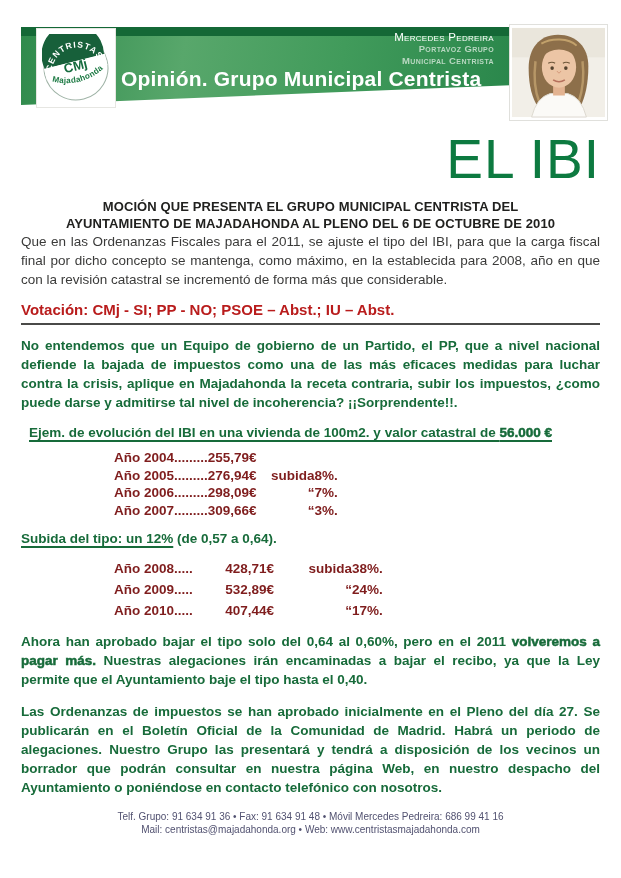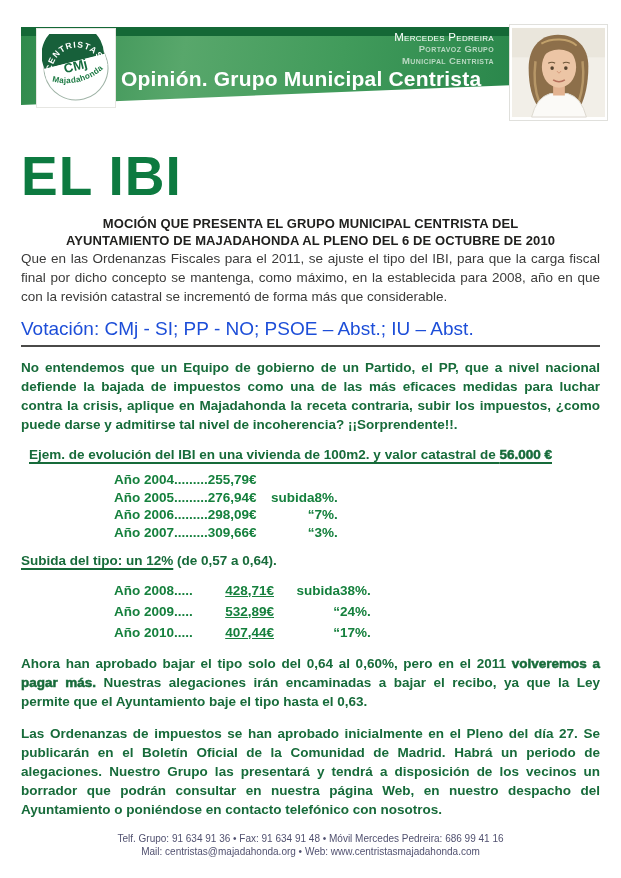--- a/index.html
+++ b/index.html
@@ -18,47 +18,47 @@
   .logo-box{position:absolute;left:16px;top:2px;width:78px;height:78px;background:#fff;
     box-shadow:0 0 0 1px #e6e6e2;display:flex;align-items:center;justify-content:center;}
   .attribution{position:absolute;right:106px;top:4px;text-align:right;line-height:12px;}
   .attr-name{color:#ffffff;font-weight:normal;font-variant:small-caps;font-size:11.5px;letter-spacing:.3px;}
   .attr-role{color:#b9d8c2;font-weight:bold;font-variant:small-caps;font-size:9.5px;letter-spacing:.4px;}
   .photo-box{position:absolute;right:-7px;top:-2px;width:97px;height:95px;background:#fff;
     padding:2px;box-shadow:0 0 0 1px #e0e0dc;box-sizing:border-box;}
   .photo-box svg{display:block;width:100%;height:100%;}
 
   
-  .headline{margin:28px 0 4px;text-align:left;color:#0d7a40;
-    font-size:55px;font-weight:bold;letter-spacing:1px;line-height:1;}
+  .headline{margin:11px 0 4px;text-align:right;color:#0d7a40;
+    font-size:55px;font-weight:normal;letter-spacing:1px;line-height:1;}
   .subtitle{text-align:center;color:#21211f;font-weight:bold;
     font-size:13px;line-height:16.5px;letter-spacing:.1px;margin-top:12px;}
   .mocion-h{margin:15px 0 6px;text-align:center;color:#21211f;
     font-size:13.5px;font-weight:bold;}
 
   
   .p-gray{margin:0;color:#3b3b3a;font-size:13.5px;line-height:19px;text-align:justify;}
-  .votacion{margin:12px 0 5px;color:#1d4ed8;font-weight:normal;font-size:19px;}
+  .votacion{margin:12px 0 5px;color:#b91c1c;font-weight:bold;font-size:15px;}
   .rule{border:none;border-top:2px solid #4a4a48;margin:0 0 11px;}
   .p-green{margin:0 0 13px;color:#176b3a;font-weight:bold;font-size:13.5px;
     line-height:19px;text-align:justify;}
   .heavy{-webkit-text-stroke:.5px currentColor;}
   .u{ text-decoration:underline;text-underline-offset:3px;text-decoration-thickness:1.5px;}
   .ex-heading{margin:0 8px 9px;color:#176b3a;font-weight:bold;font-size:13.5px;}
   .rev{margin:0 0 9px;color:#176b3a;font-weight:bold;font-size:13.5px;line-height:18.5px;}
 
   
-  .ibi{margin:0 0 11px 93px;color:#15803d;font-weight:bold;font-size:13.5px;}
+  .ibi{margin:0 0 11px 93px;color:#7f1d1d;font-weight:bold;font-size:13.5px;}
   .trow{display:flex;}
   .t1 .trow{line-height:17.5px;}
   .t2 .trow{line-height:21px;}
   .tsub{width:58px;text-align:right;}
   .tpct{width:50px;}
   .t2 .tyear{width:96px;}
-  .t2 .tamt{width:64px;text-align:right;margin-right:8px;text-decoration:underline;}
+  .t2 .tamt{width:64px;text-align:right;margin-right:20px;}
 
   
   .foot{margin-top:10px;text-align:center;color:#515170;
     font-size:10px;line-height:13.5px;}
 </style>
 </head>
 <body>
 
 <div class="sheet">
 
@@ -179,21 +179,21 @@
       <span class="tpct">24%.</span>
     </div>
     <div class="trow">
       <span class="tyear">Año 2010.....</span>
         <span class="tamt">407,44€</span>
       <span class="tsub">“</span>
       <span class="tpct">17%.</span>
     </div>
   </div>
 
-  <p class="p-green"><span>Ahora han aprobado bajar el tipo solo del 0,64 al 0,60%, pero en el 2011 </span><span class="heavy">volveremos a pagar más.</span><span> Nuestras alegaciones irán encaminadas a bajar el recibo, ya que la Ley permite que el Ayuntamiento baje el tipo hasta el 0,63.</span></p>
+  <p class="p-green"><span>Ahora han aprobado bajar el tipo solo del 0,64 al 0,60%, pero en el 2011 </span><span class="heavy">volveremos a pagar más.</span><span> Nuestras alegaciones irán encaminadas a bajar el recibo, ya que la Ley permite que el Ayuntamiento baje el tipo hasta el 0,40.</span></p>
 
   <p class="p-green">Las Ordenanzas de impuestos se han aprobado inicialmente en el Pleno del día 27. Se publicarán en el Boletín Oficial de la Comunidad de Madrid. Habrá un periodo de alegaciones. Nuestro Grupo las presentará y tendrá a disposición de los vecinos un borrador que podrán consultar en nuestra página Web, en nuestro despacho del Ayuntamiento o poniéndose en contacto telefónico con nosotros.</p>
 
   <div class="foot">
     <div>Telf. Grupo: 91 634 91 36 • Fax: 91 634 91 48 • Móvil Mercedes Pedreira: 686 99 41 16</div>
     <div>Mail: centristas@majadahonda.org • Web: www.centristasmajadahonda.com</div>
   </div>
 
 </div>
 

